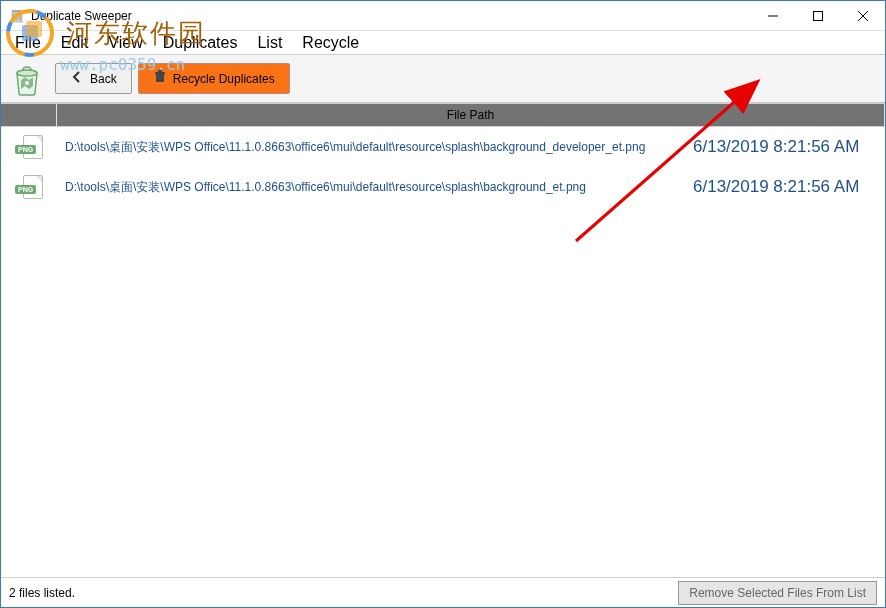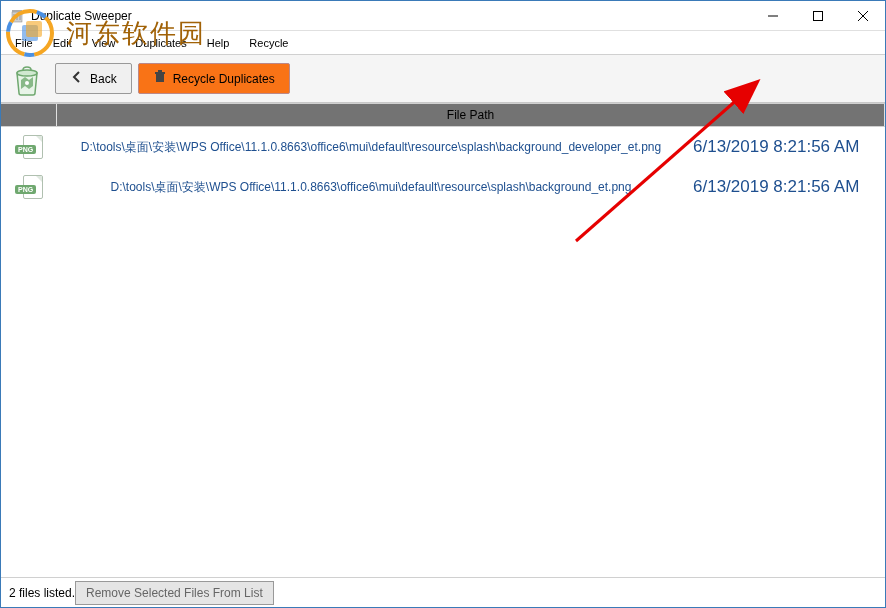--- a/index.html
+++ b/index.html
@@ -53,21 +53,21 @@
     .menubar {
       height: 24px;
       display: flex;
       align-items: center;
       padding: 0 4px;
       background: #fff;
       border-bottom: 1px solid #d0d0d0;
     }
     .menu-item {
       padding: 2px 10px;
-      font-size: 11px;
+      font-size: 16px;
       cursor: pointer;
     }
     
     
     .banner {
       display: flex;
       align-items: center;
       padding: 6px 8px;
       border-bottom: 1px solid #c8c8c8;
       background: #f5f5f5;
@@ -151,21 +151,20 @@
       justify-content: center;
     }
     .td-path {
       flex: 1;
       color: #1e4f8f;
       font-size: 12px;
       padding: 0 8px;
       white-space: nowrap;
       overflow: hidden;
       text-overflow: ellipsis;
-      text-align: center;
     }
     .td-date {
       width: 200px;
       color: #1e4f8f;
       font-size: 17px;
       padding: 0 8px;
     }
     
     
     .file-icon {
@@ -207,20 +206,21 @@
     
     
     .statusbar {
       position: absolute;
       bottom: 0;
       left: 0;
       right: 0;
       height: 30px;
       display: flex;
       align-items: center;
+      justify-content: space-between;
       padding: 0 8px;
       border-top: 1px solid #d0d0d0;
       background: #fff;
     }
     .status-text {
       font-size: 12px;
       color: #000;
     }
     .btn-remove {
       padding: 4px 10px;
@@ -312,21 +312,21 @@
         </svg>
     </div>
   </div>
 </div>
 
 <div class="menubar">
   <div class="menu-item">File</div>
   <div class="menu-item">Edit</div>
   <div class="menu-item">View</div>
   <div class="menu-item">Duplicates</div>
-  <div class="menu-item">Help</div>
+  <div class="menu-item">List</div>
   <div class="menu-item">Recycle</div>
 </div>
 
 <div class="banner">
   <div class="banner-icon trash-bin">
     <svg width="36" height="36" viewBox="0 0 36 36">
       <path d="M 8 12 L 28 12 L 26 32 Q 26 34 24 34 L 12 34 Q 10 34 10 32 Z" fill="#e8f4e8" stroke="#6fa86f" stroke-width="1.5"></path>
       <ellipse cx="18" cy="12" rx="10" ry="3" fill="#d0e8d0" stroke="#6fa86f" stroke-width="1.5"></ellipse>
       <path d="M 14 9 Q 14 6 18 6 Q 22 6 22 9" fill="none" stroke="#6fa86f" stroke-width="1.5"></path>
       <g transform="translate(18,22)">
@@ -395,20 +395,21 @@
     <div class="wm-circle">
       <svg width="48" height="48" viewBox="0 0 48 48">
         <circle cx="24" cy="24" r="22" fill="none" stroke="#f5a623" stroke-width="4" stroke-dasharray="30 10"></circle>
         <circle cx="24" cy="24" r="22" fill="none" stroke="#4a90e2" stroke-width="4" stroke-dasharray="10 30" stroke-dashoffset="-30"></circle>
         <rect x="16" y="16" width="16" height="16" fill="#4a90e2" opacity="0.6" rx="2"></rect>
         <rect x="20" y="12" width="16" height="16" fill="#f5a623" opacity="0.6" rx="2"></rect>
       </svg>
     </div>
     <div class="wm-text">河东软件园</div>
   </div>
+  <div class="wm-url">www.pc0359.cn</div>
 </div>
 
 <svg class="arrow-annotation" style="left:555px; top:70px; width:220px; height:180px;">
   <defs>
     <marker id="arrowhead" markerWidth="12" markerHeight="10" refX="10" refY="5" orient="auto">
       <polygon points="0 0, 12 5, 0 10" fill="#e60000"></polygon>
     </marker>
   </defs>
   <line x1="20" y1="170" x2="200" y2="12" stroke="#e60000" stroke-width="3" marker-end="url(#arrowhead)"></line>
 </svg>

